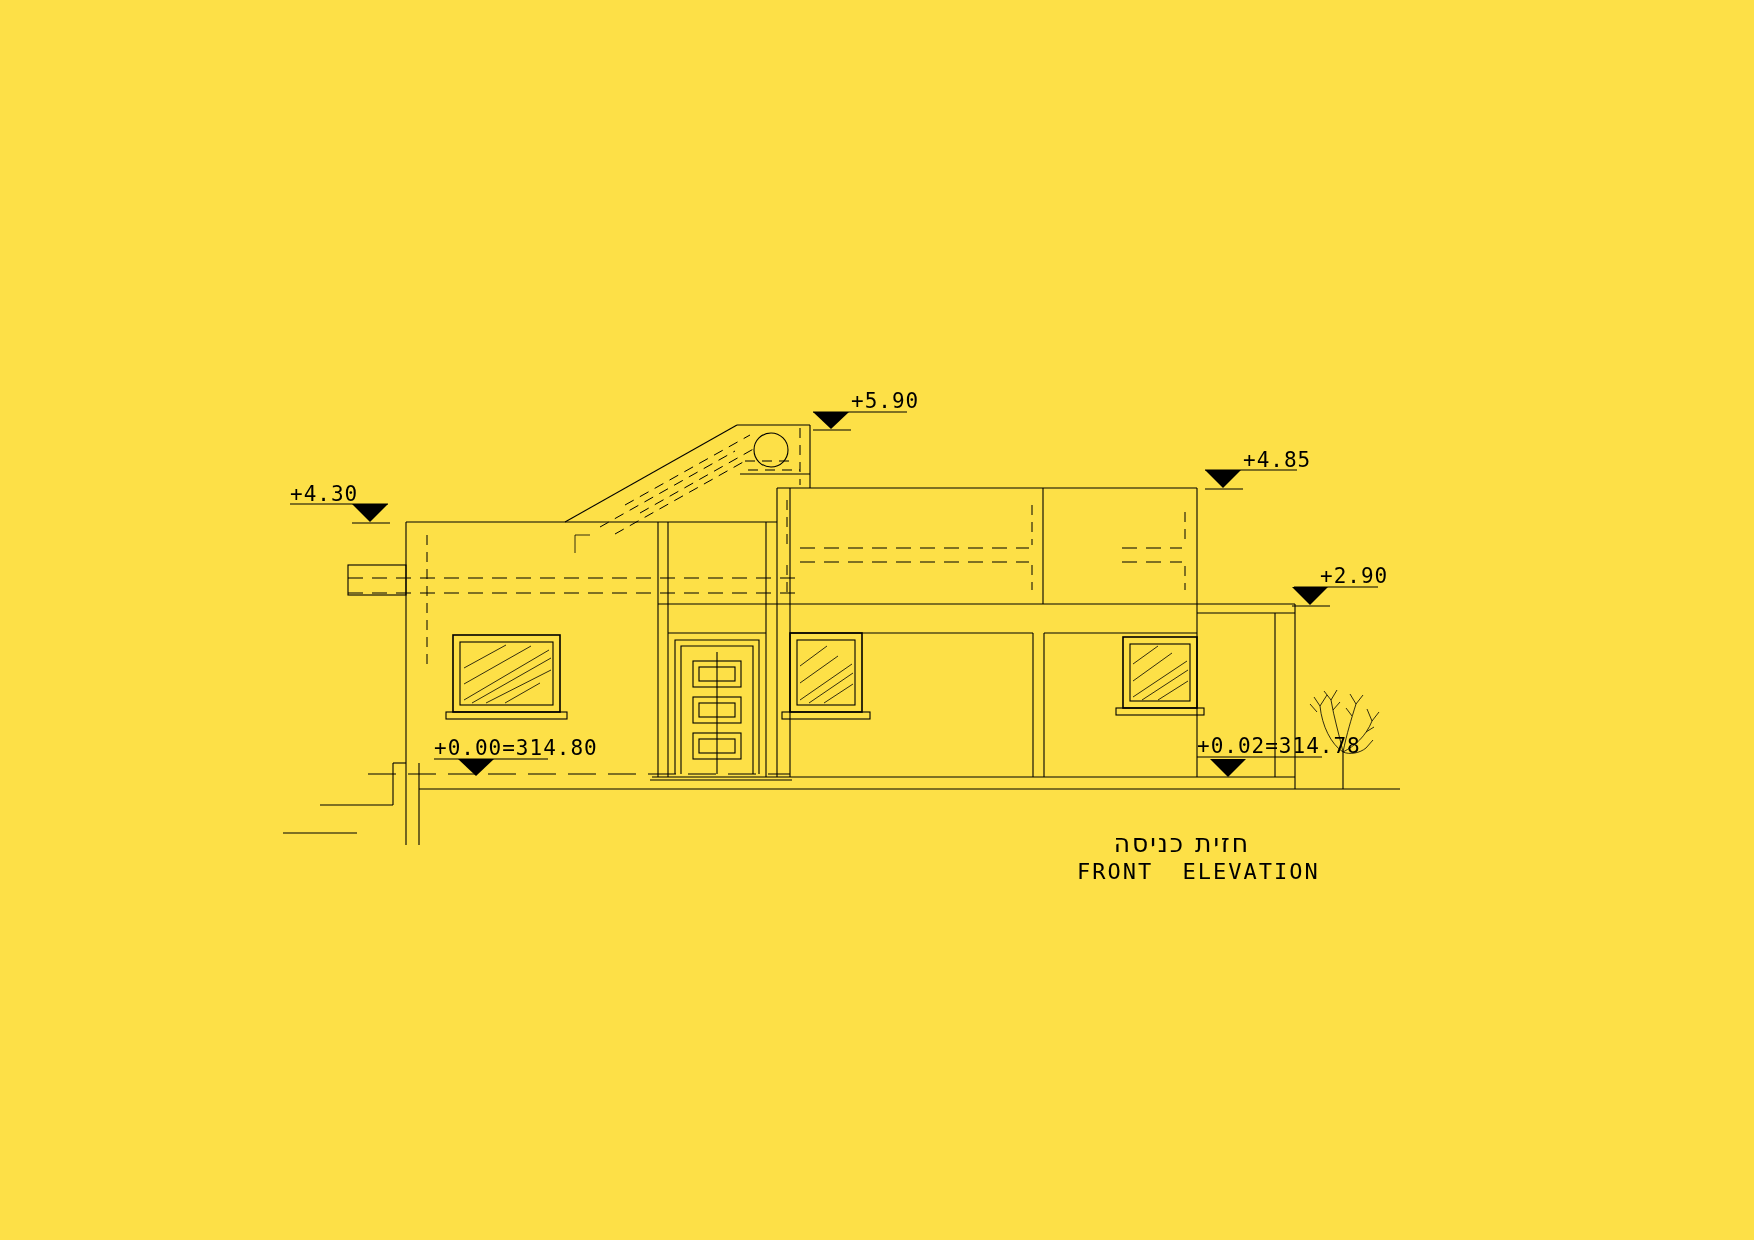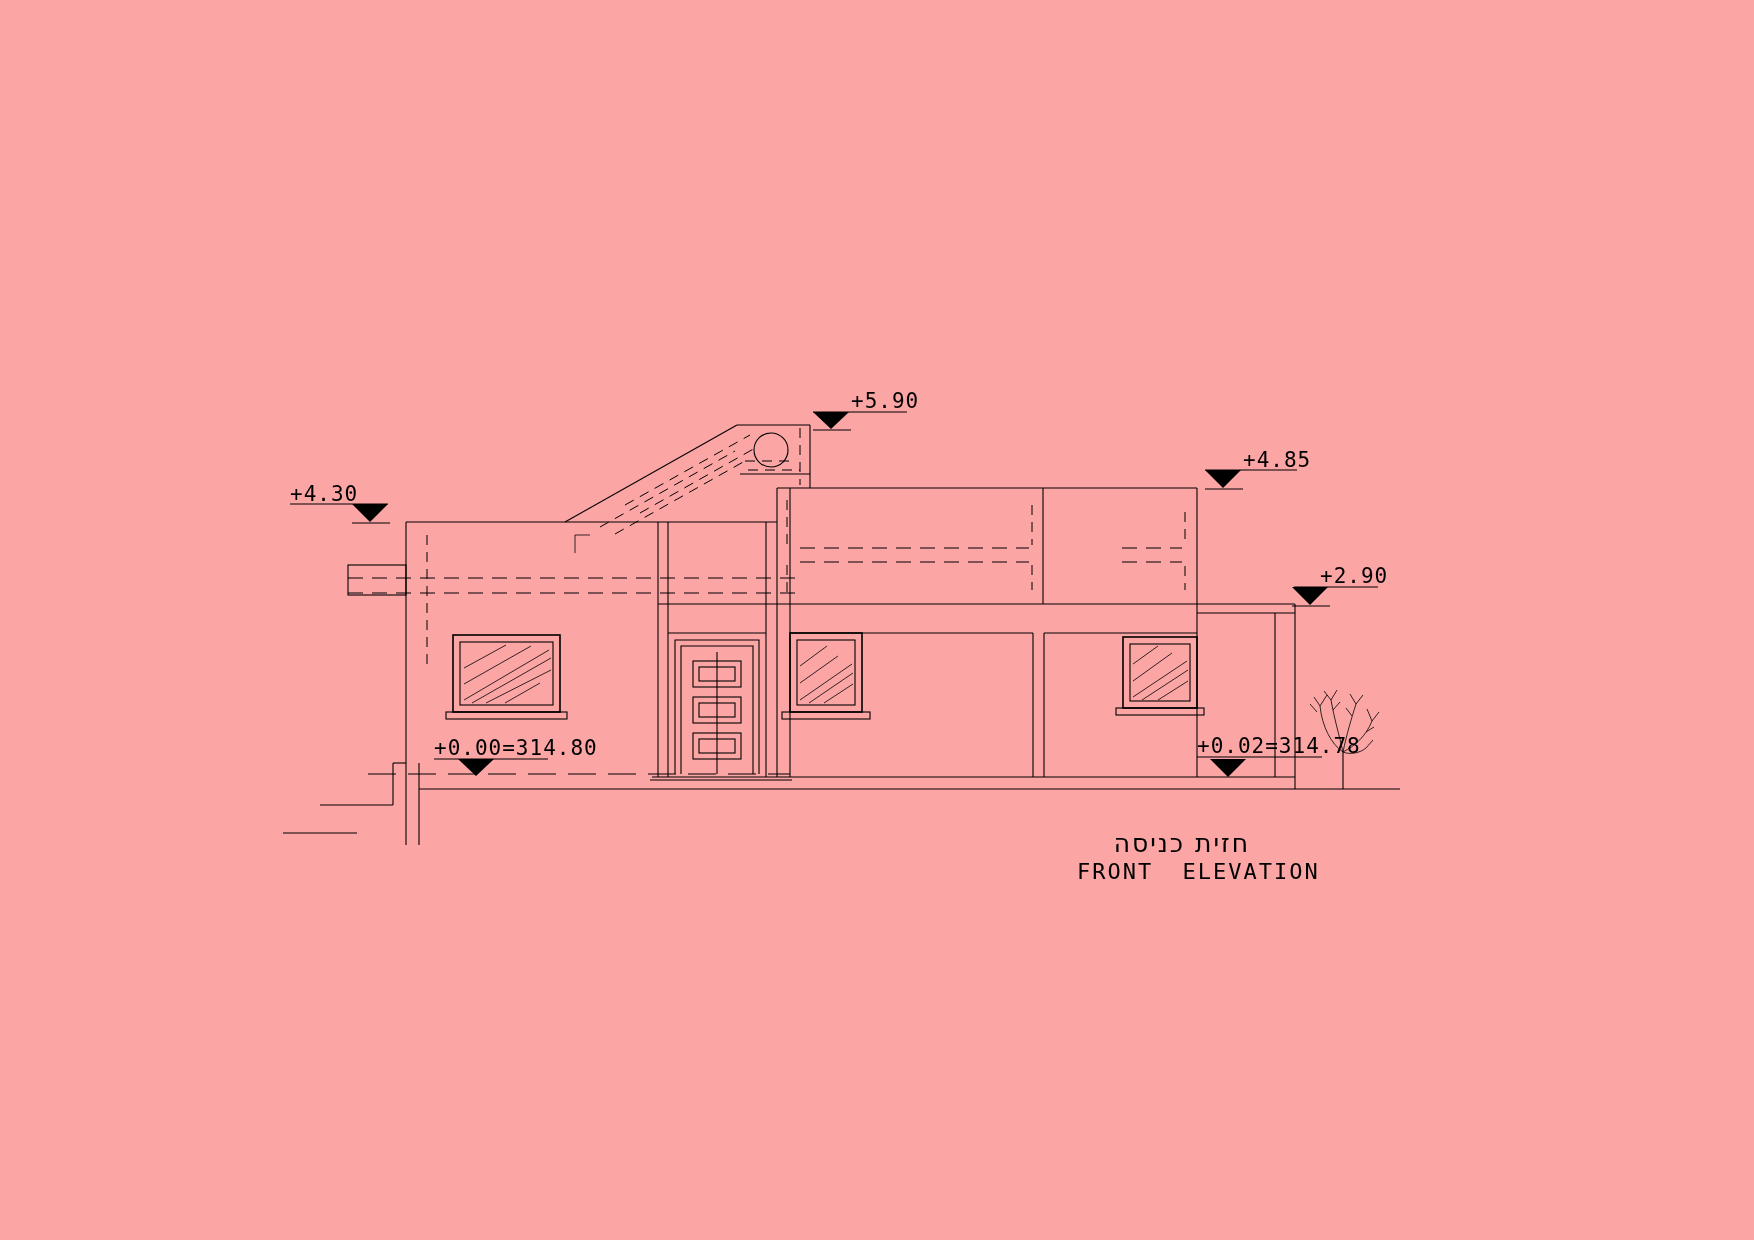--- a/index.html
+++ b/index.html
@@ -1,16 +1,16 @@
 <!DOCTYPE html>
 <html><head>
 <meta charset="utf-8">
 <style>
   html,body{margin:0;padding:0;background:#ffffff;}
-  .page{width:1754px;height:1240px;background:#fca5a5;position:relative;overflow:hidden;}
+  .page{width:1754px;height:1240px;background:#fde047;position:relative;overflow:hidden;}
   svg{display:block;}
   .ln{stroke:#000;stroke-width:1.1;fill:none;}
   .ln2{stroke:#000;stroke-width:1.6;fill:none;}
   .thin{stroke:#000;stroke-width:0.8;fill:none;}
   .hid{stroke:#000;stroke-width:1.1;fill:none;stroke-dasharray:15 9;}
   .hid2{stroke:#000;stroke-width:1;fill:none;stroke-dasharray:10 7;}
   .lvl{stroke:#000;stroke-width:1.2;fill:none;stroke-dasharray:28 12;}
   .tri{fill:#000;stroke:none;}
   .mtext{font-family:"DejaVu Sans Mono","Liberation Mono",monospace;font-size:21px;fill:#000;letter-spacing:1px;}
   .title-he{font-family:"DejaVu Sans","Liberation Sans",sans-serif;font-size:25px;fill:#000;letter-spacing:2px;}

